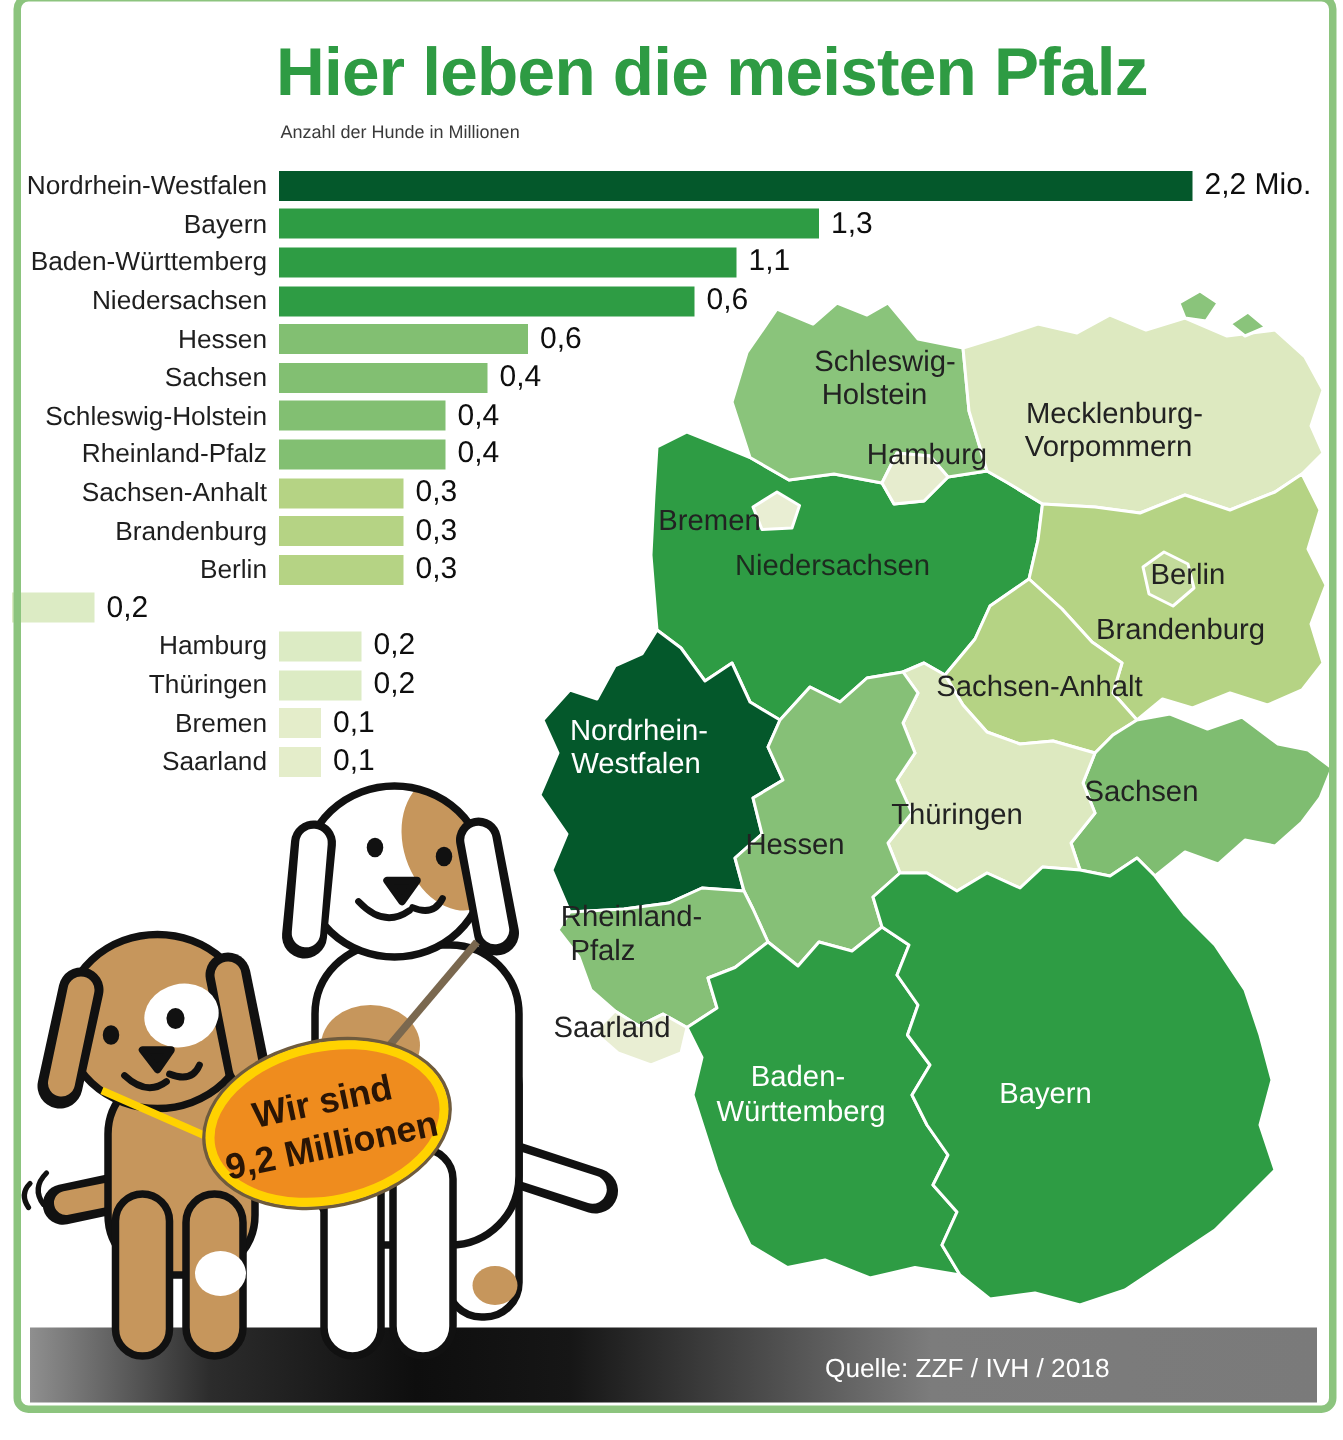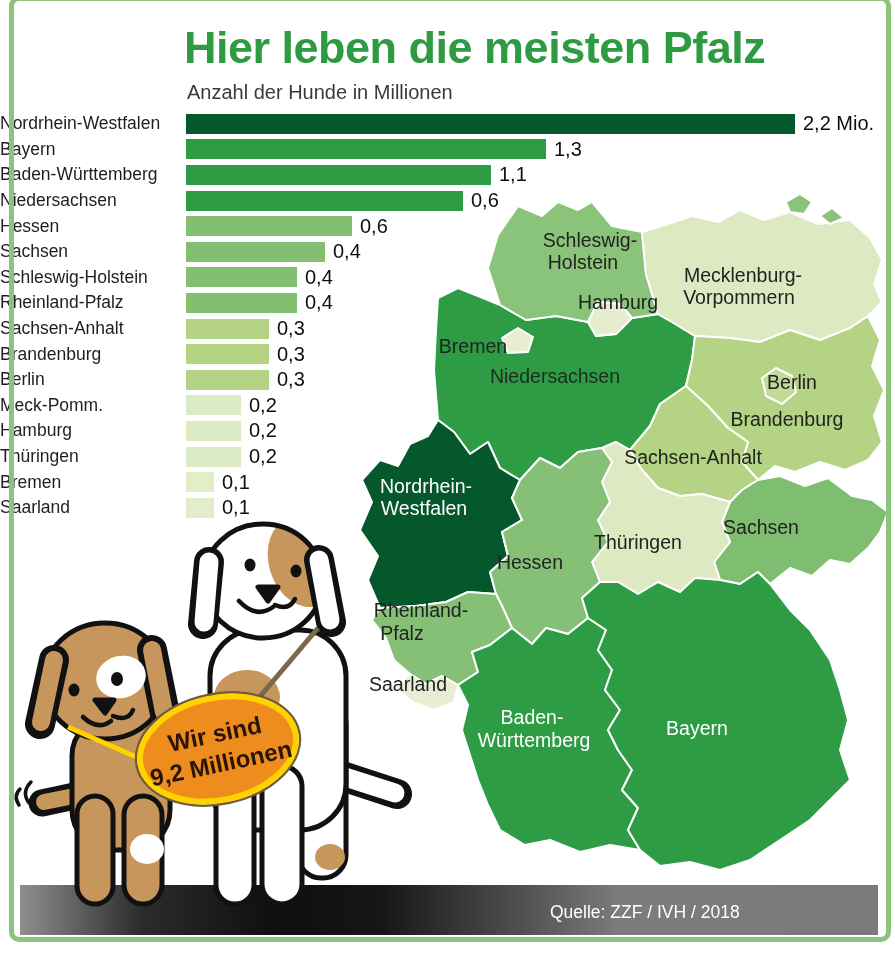--- a/index.html
+++ b/index.html
@@ -10,25 +10,25 @@
   .frame{
     position:absolute;left:9px;top:-4px;width:882px;height:946px;
     border:5px solid #8cc47e;border-radius:10px;box-sizing:border-box;
     pointer-events:none;z-index:8;
   }
   .title{
     position:absolute;left:184px;top:22px;font-size:45px;font-weight:bold;
     color:#2e9b43;white-space:nowrap;z-index:2;letter-spacing:-0.5px;
   }
   .subtitle{
-    position:absolute;left:187px;top:81px;font-size:20px;color:#3a3a3a;z-index:2;
+    position:absolute;left:187px;top:81px;font-size:12px;color:#3a3a3a;z-index:2;
   }
   .chart{position:absolute;left:0;top:111px;z-index:2;}
   .crow{display:flex;align-items:center;height:25.6px;}
-  .clabel{width:178px;font-size:17.5px;color:#1e1e1e;flex:none;white-space:nowrap;}
+  .clabel{width:178px;text-align:right;font-size:17.5px;color:#1e1e1e;flex:none;white-space:nowrap;}
   .cbar{height:20px;margin-left:8px;flex:none;}
   .cval{margin-left:8px;font-weight:normal;font-size:20px;color:#0e0e0e;white-space:nowrap;}
   .mapsvg{position:absolute;left:350px;top:190px;width:545px;height:705px;z-index:1;}
   .mapsvg polygon{stroke:#fff;stroke-width:2;stroke-linejoin:round;}
   .mapsvg text{font-family:"Liberation Sans", sans-serif;font-size:19.5px;text-anchor:middle;}
   .floor{
     position:absolute;left:20px;top:885px;width:858px;height:50px;z-index:3;
     background:linear-gradient(90deg,#8f8f8f 0%,#2c2c2c 14%,#0e0e0e 30%,#161616 42%,#4f4f4f 58%,#7c7c7c 70%,#7a7a7a 100%);
   }
   .source{
@@ -140,21 +140,20 @@
       <span class="clabel">Brandenburg</span>
       <span class="cbar" style="width: 83px; background: rgb(181, 211, 132);"></span>
       <span class="cval">0,3</span>
     </div>
   <div class="crow">
       <span class="clabel">Berlin</span>
       <span class="cbar" style="width: 83px; background: rgb(181, 211, 132);"></span>
       <span class="cval">0,3</span>
     </div>
   <div class="crow">
-      <span class="clabel">Meck-Pomm.</span>
       <span class="cbar" style="width: 55px; background: rgb(220, 235, 196);"></span>
       <span class="cval">0,2</span>
     </div>
   <div class="crow">
       <span class="clabel">Hamburg</span>
       <span class="cbar" style="width: 55px; background: rgb(220, 235, 196);"></span>
       <span class="cval">0,2</span>
     </div>
   <div class="crow">
       <span class="clabel">Thüringen</span>

